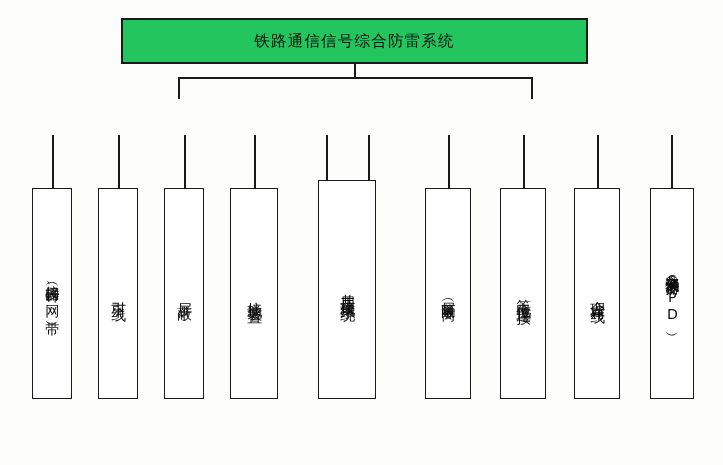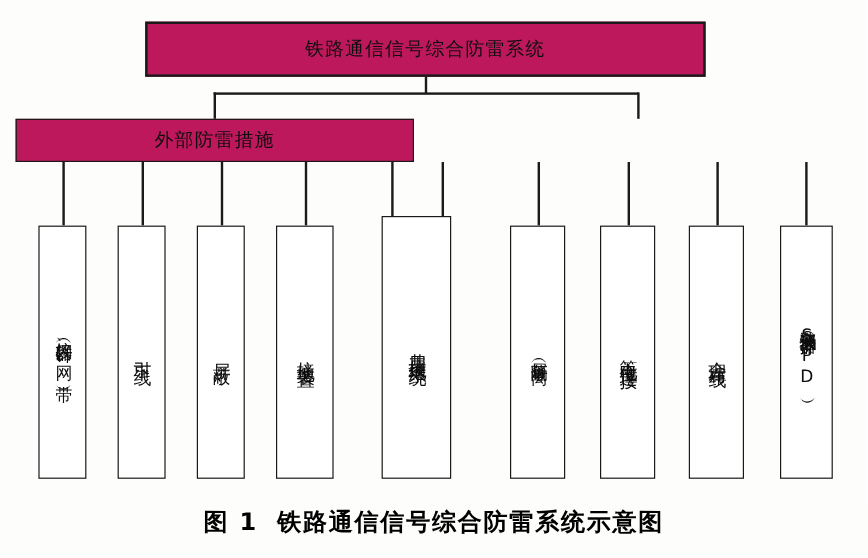--- a/index.html
+++ b/index.html
@@ -16,21 +16,21 @@
     height: 465px;
     background: #fdfdfc;
     overflow: hidden;
   }
 
   
   .node {
     position: absolute;
     box-sizing: border-box;
     border: 1.6px solid #1a1a1a;
-    background: #be185d;
+    background: #22c55e;
     display: flex;
     align-items: center;
     justify-content: center;
     color: #0d0d0d;
   }
   .node.root {
     left: 121px;
     top: 18px;
     width: 467px;
     height: 46px;
@@ -108,23 +108,20 @@
 
   <div class="node root">
     <span class="node-label-h">铁路通信信号综合防雷系统</span>
   </div>
 
   <div class="conn v" style="left:354px; top:64px; height:14px;"></div>
   <div class="conn h" style="left:178px; top:77px; width:354px;"></div>
   <div class="conn v" style="left:178px; top:77px; height:22px;"></div>
   <div class="conn v" style="left:531px; top:77px; height:22px;"></div>
 
-  <div class="node branch-left">
-    <span class="node-label-h">外部防雷措施</span>
-  </div>
 
   <div class="conn v" style="left:52px; top:135px; height:53px;"></div>
   <div class="conn v" style="left:118px; top:135px; height:53px;"></div>
   <div class="conn v" style="left:184px; top:135px; height:53px;"></div>
   <div class="conn v" style="left:254px; top:135px; height:53px;"></div>
   <div class="conn v" style="left:326px; top:135px; height:45px;"></div>
 
   <div class="conn v" style="left:368px; top:135px; height:45px;"></div>
   <div class="conn v" style="left:448px; top:135px; height:53px;"></div>
   <div class="conn v" style="left:523px; top:135px; height:53px;"></div>
@@ -160,17 +157,14 @@
   </div>
 
   <div class="leaf" style="left:574px; top:188px; width:46px; height:211px;">
     <span class="leaf-label">合理布线</span>
   </div>
 
   <div class="leaf" style="left:650px; top:188px; width:44px; height:211px;">
     <span class="leaf-label tight">安装浪涌保护器（SPD）</span>
   </div>
 
-  <div class="caption">
-    <span class="cap-num">图 1</span><span>铁路通信信号综合防雷系统示意图</span>
-  </div>
 
 </div>
 
 </body></html>

